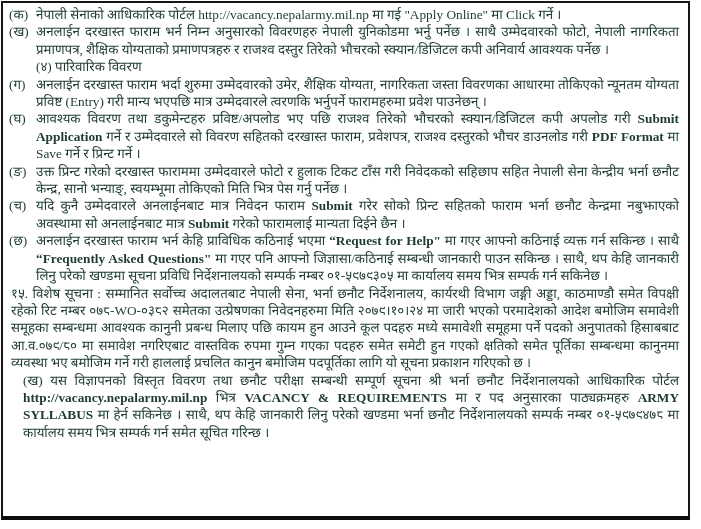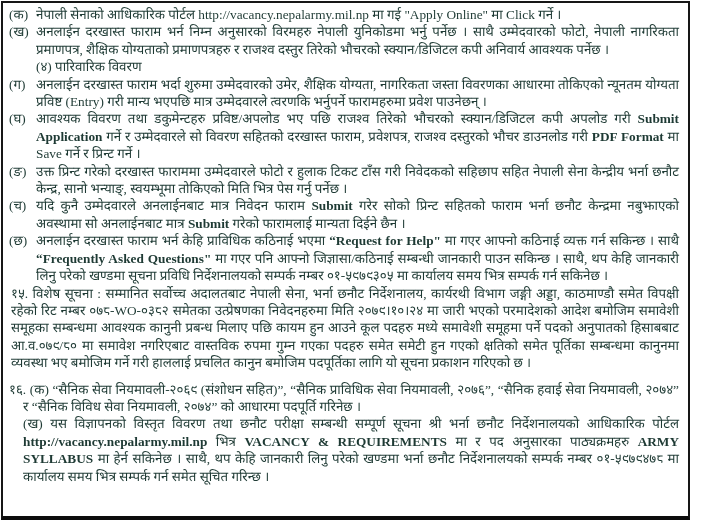--- a/index.html
+++ b/index.html
@@ -37,21 +37,21 @@
 <body>
 
 <div class="frame">
   <div id="doc-body">
       <div class="para clause">
         <span class="lbl">(क)</span>
         <span class="body"><span class="">नेपाली सेनाको आधिकारिक पोर्टल </span><span class="">http://vacancy.nepalarmy.mil.np</span><span class=""> मा गई "Apply Online" मा Click  गर्ने ।</span></span>
       </div>
       <div class="para clause">
         <span class="lbl">(ख)</span>
-        <span class="body"><span class="">अनलाईन दरखास्त फाराम भर्न निम्न अनुसारको विरमहरु नेपाली युनिकोडमा भर्नु पर्नेछ । साथै उम्मेदवारको फोटो, नेपाली नागरिकता प्रमाणपत्र, शैक्षिक योग्यताको प्रमाणपत्रहरु र राजश्व दस्तुर तिरेको भौचरको स्क्यान/डिजिटल कपी अनिवार्य आवश्यक पर्नेछ ।</span></span>
+        <span class="body"><span class="">अनलाईन दरखास्त फाराम भर्न निम्न अनुसारको विवरणहरु नेपाली युनिकोडमा भर्नु पर्नेछ । साथै उम्मेदवारको फोटो, नेपाली नागरिकता प्रमाणपत्र, शैक्षिक योग्यताको प्रमाणपत्रहरु र राजश्व दस्तुर तिरेको भौचरको स्क्यान/डिजिटल कपी अनिवार्य आवश्यक पर्नेछ ।</span></span>
       </div>
       <div class="para list">
         <span class="item">(४) पारिवारिक विवरण</span>
       </div>
       <div class="para clause">
         <span class="lbl">(ग)</span>
         <span class="body"><span class="">अनलाईन दरखास्त फाराम भर्दा शुरुमा उम्मेदवारको उमेर, शैक्षिक योग्यता, नागरिकता जस्ता विवरणका आधारमा तोकिएको न्यूनतम योग्यता प्रविष्ट (Entry) गरी मान्य भएपछि मात्र उम्मेदवारले त्वरणकि भर्नुपर्ने फारामहरुमा प्रवेश पाउनेछन् ।</span></span>
       </div>
       <div class="para clause">
         <span class="lbl">(घ)</span>
@@ -63,16 +63,15 @@
       </div>
       <div class="para clause">
         <span class="lbl">(च)</span>
         <span class="body"><span class="">यदि कुनै उम्मेदवारले अनलाईनबाट मात्र निवेदन फाराम </span><span class="b ">Submit</span><span class=""> गरेर सोको प्रिन्ट सहितको फाराम भर्ना छनौट केन्द्रमा नबुझाएको अवस्थामा सो अनलाईनबाट मात्र </span><span class="b ">Submit</span><span class=""> गरेको फारामलाई मान्यता दिईने छैन ।</span></span>
       </div>
       <div class="para clause">
         <span class="lbl">(छ)</span>
         <span class="body"><span class="">अनलाईन दरखास्त फाराम भर्न केहि प्राविधिक कठिनाई भएमा </span><span class="b ">“Request for Help"</span><span class="">  मा गएर आफ्नो कठिनाई व्यक्त गर्न सकिन्छ । साथै </span><span class="b ">“Frequently Asked Questions"</span><span class="">  मा गएर पनि आफ्नो जिज्ञासा/कठिनाई सम्बन्धी जानकारी पाउन सकिन्छ । साथै, थप केहि जानकारी लिनु परेको खण्डमा सूचना प्रविधि निर्देशनालयको सम्पर्क नम्बर ०१-५९७९३०५ मा कार्यालय समय भित्र सम्पर्क गर्न सकिनेछ ।</span></span>
       </div>
       <div class="para note"><span class="">१५. </span><span class="u">विशेष सूचना</span><span class=""> : सम्मानित सर्वोच्च अदालतबाट नेपाली सेना, भर्ना छनौट निर्देशनालय, कार्यरथी विभाग जङ्गी अड्डा, काठमाण्डौ समेत विपक्षी रहेको रिट नम्बर ०७८-WO-०३८२ समेतका उत्प्रेषणका निवेदनहरुमा मिति २०७९।१०।२४ मा जारी भएको परमादेशको आदेश बमोजिम समावेशी समूहका सम्बन्धमा आवश्यक कानुनी प्रबन्ध मिलाए पछि कायम हुन आउने कूल पदहरु मध्ये समावेशी समूहमा पर्ने पदको अनुपातको हिसाबबाट आ.व.०७९/८० मा समावेश नगरिएबाट वास्तविक रुपमा गुम्न गएका पदहरु समेत समेटी हुन गएको क्षतिको समेत पूर्तिका सम्बन्धमा कानुनमा व्यवस्था भए बमोजिम गर्ने गरी हाललाई प्रचलित कानुन बमोजिम पदपूर्तिका लागि यो सूचना प्रकाशन गरिएको छ ।</span></div>
-      <div class="para rule"><span class="">१६. (क) “सैनिक सेवा नियमावली-२०६९ (संशोधन सहित)”, “सैनिक प्राविधिक सेवा नियमावली, २०७६”, “सैनिक हवाई सेवा नियमावली, २०७४” र “सैनिक विविध सेवा नियमावली, २०७४” को आधारमा पदपूर्ति गरिनेछ ।</span></div>
       <div class="para sub"><span class="">(ख)  यस विज्ञापनको विस्तृत विवरण तथा छनौट परीक्षा सम्बन्धी सम्पूर्ण सूचना श्री भर्ना छनौट निर्देशनालयको आधिकारिक पोर्टल </span><span class="b ">http://vacancy.nepalarmy.mil.np</span><span class=""> भित्र </span><span class="b ">VACANCY &amp; REQUIREMENTS</span><span class=""> मा र पद अनुसारका पाठ्यक्रमहरु </span><span class="b ">ARMY SYLLABUS</span><span class=""> मा हेर्न सकिनेछ । साथै, थप केहि जानकारी लिनु परेको खण्डमा भर्ना छनौट निर्देशनालयको सम्पर्क नम्बर ०१-५९७९४७८ मा कार्यालय समय भित्र सम्पर्क गर्न समेत सूचित गरिन्छ ।</span></div>
     </div>
 </div>
 
 </body></html>

